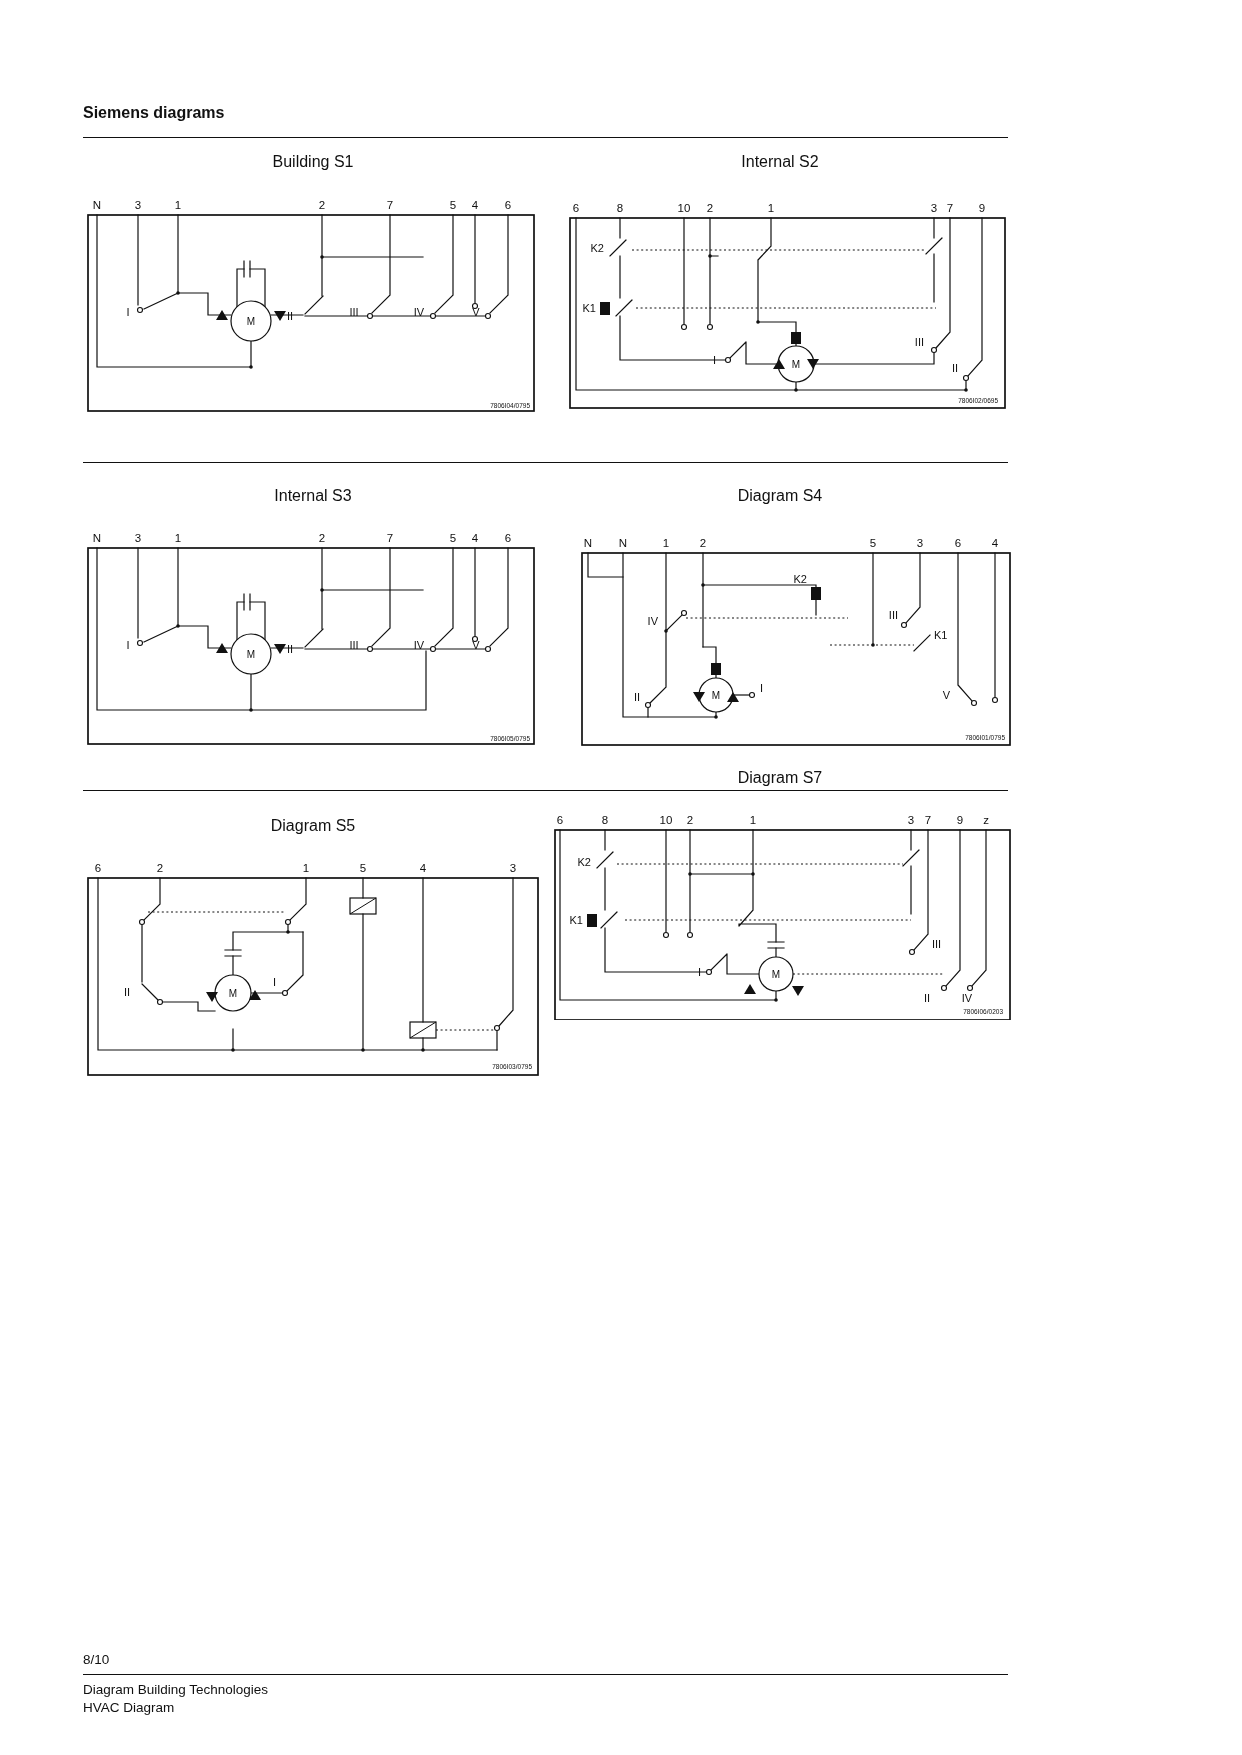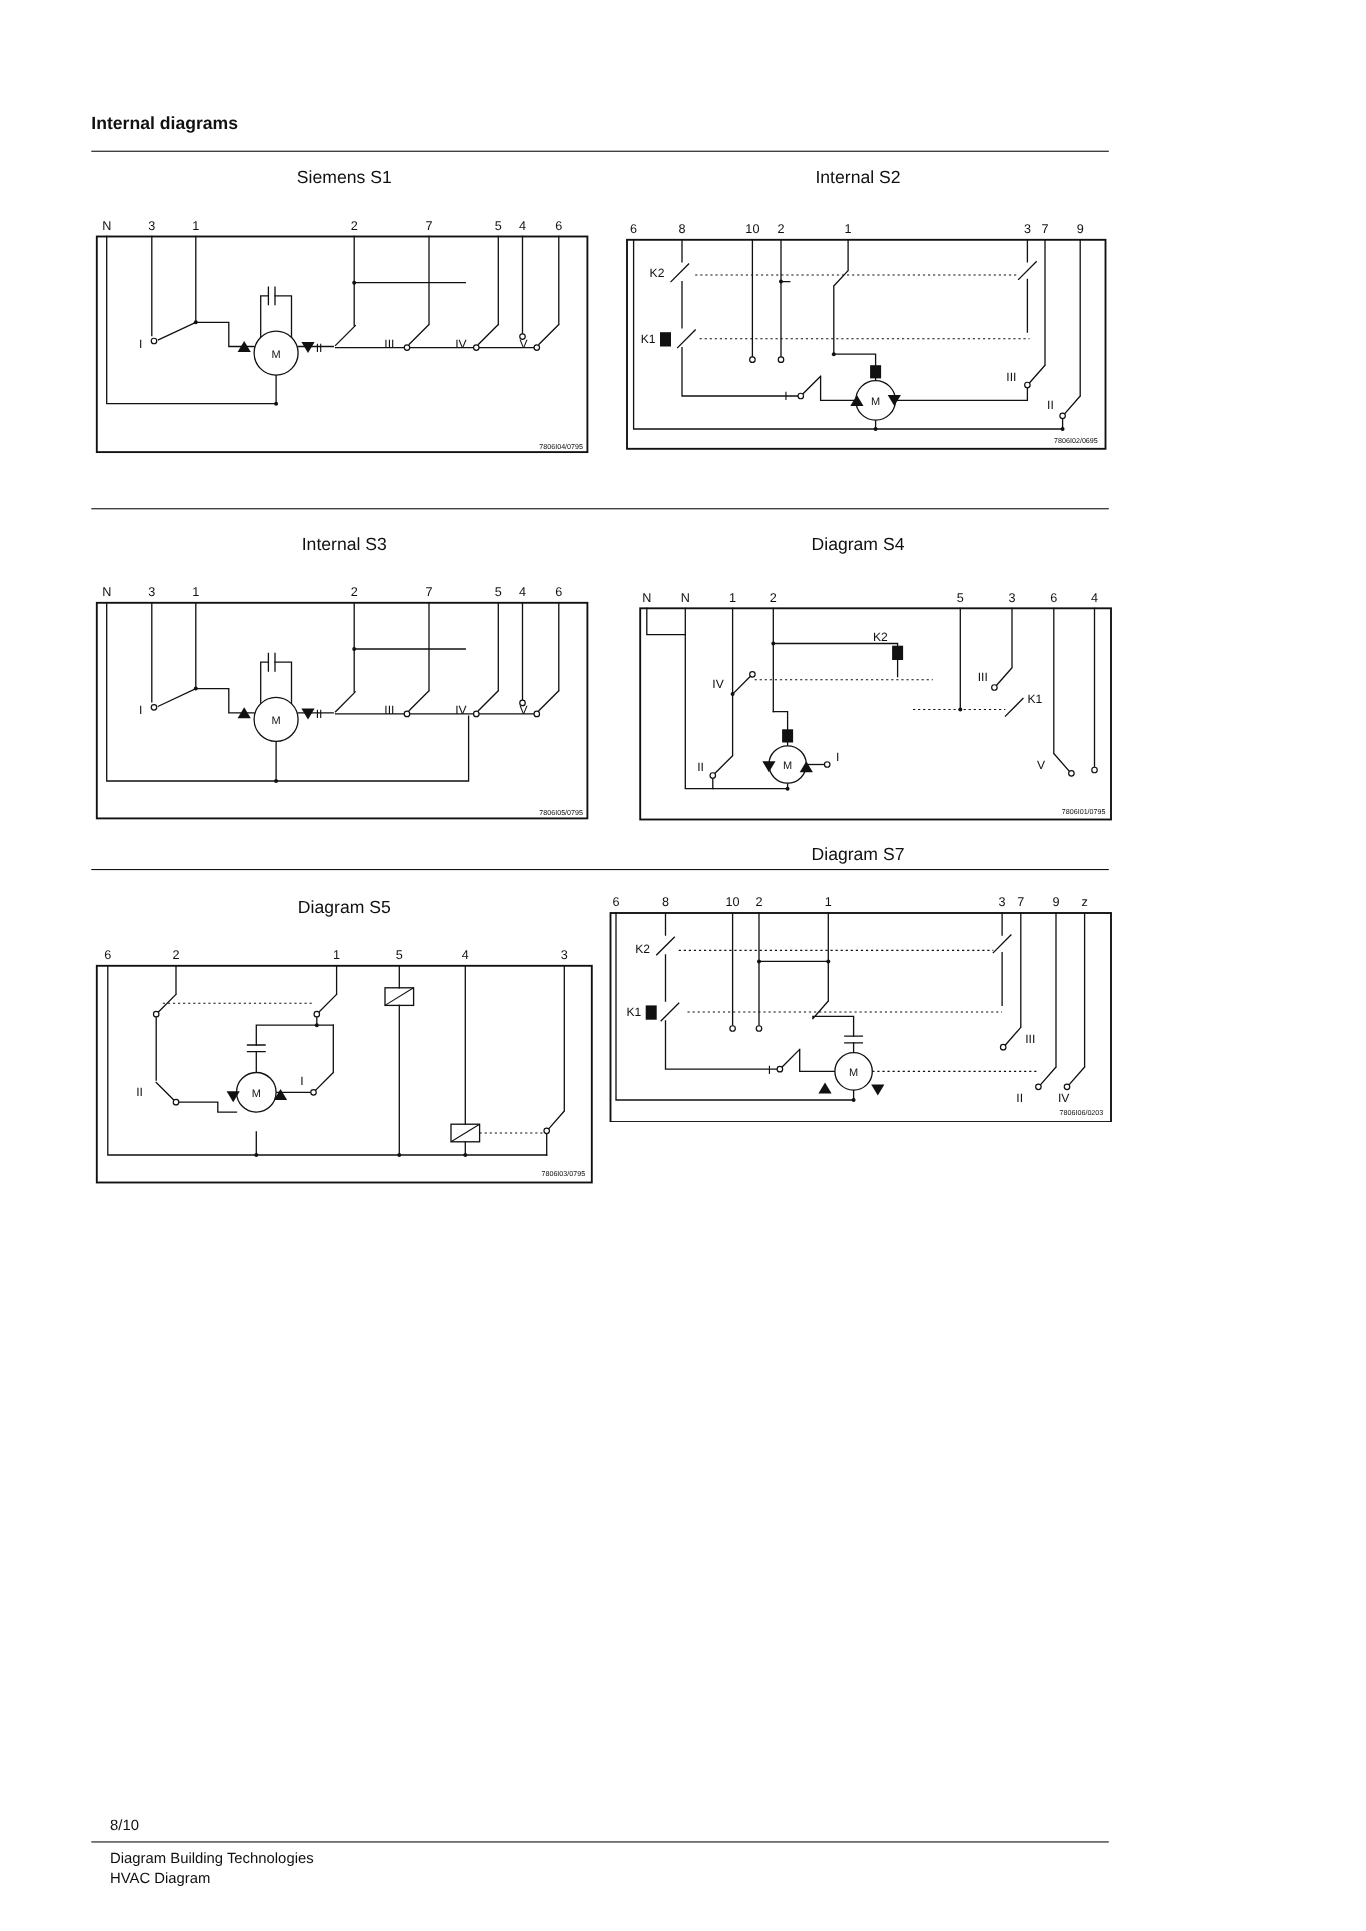--- a/index.html
+++ b/index.html
@@ -24,33 +24,33 @@
   .pn  { font-size:6.5px; text-anchor:end; }
   .w path { stroke:#111; stroke-width:1.2; fill:none; stroke-linecap:square; }
   .dsh { stroke:#111; stroke-width:1; fill:none; stroke-dasharray:2 2.6; }
   .bx  { fill:none; stroke:#111; stroke-width:1.7; }
   .mc  { fill:#fff; stroke:#111; stroke-width:1.2; }
   .ct  { fill:#fff; stroke:#111; stroke-width:1.1; }
   .jd  { fill:#111; }
   .tri { fill:#111; }
   .coil{ fill:#111; }
   .rly { fill:none; stroke:#111; stroke-width:1.2; }
-  .ftext { position:absolute; font-size:13.5px;margin-left:17px; }
+  .ftext { position:absolute; font-size:13.5px; }
   .fright { left:83px; width:925px; text-align:right; }
 </style>
 </head>
 <body>
 
 <div class="page">
 
-  <div class="heading">Internal diagrams</div>
+  <div class="heading">Siemens diagrams</div>
   <div class="rule" style="top:137px"></div>
 
   <div class="cell" style="left:83px;top:148px">
-    <div class="dtitle">Siemens S1</div>
+    <div class="dtitle">Building S1</div>
     <svg class="diagram" style="left:3px;top:51px" width="452" height="216" viewBox="0 0 452 216">
       <g>
         <text class="tn" x="11" y="10">N</text>
         <text class="tn" x="52" y="10">3</text>
         <text class="tn" x="92" y="10">1</text>
         <text class="tn" x="236" y="10">2</text>
         <text class="tn" x="304" y="10">7</text>
         <text class="tn" x="367" y="10">5</text>
         <text class="tn" x="389" y="10">4</text>
         <text class="tn" x="422" y="10">6</text>

